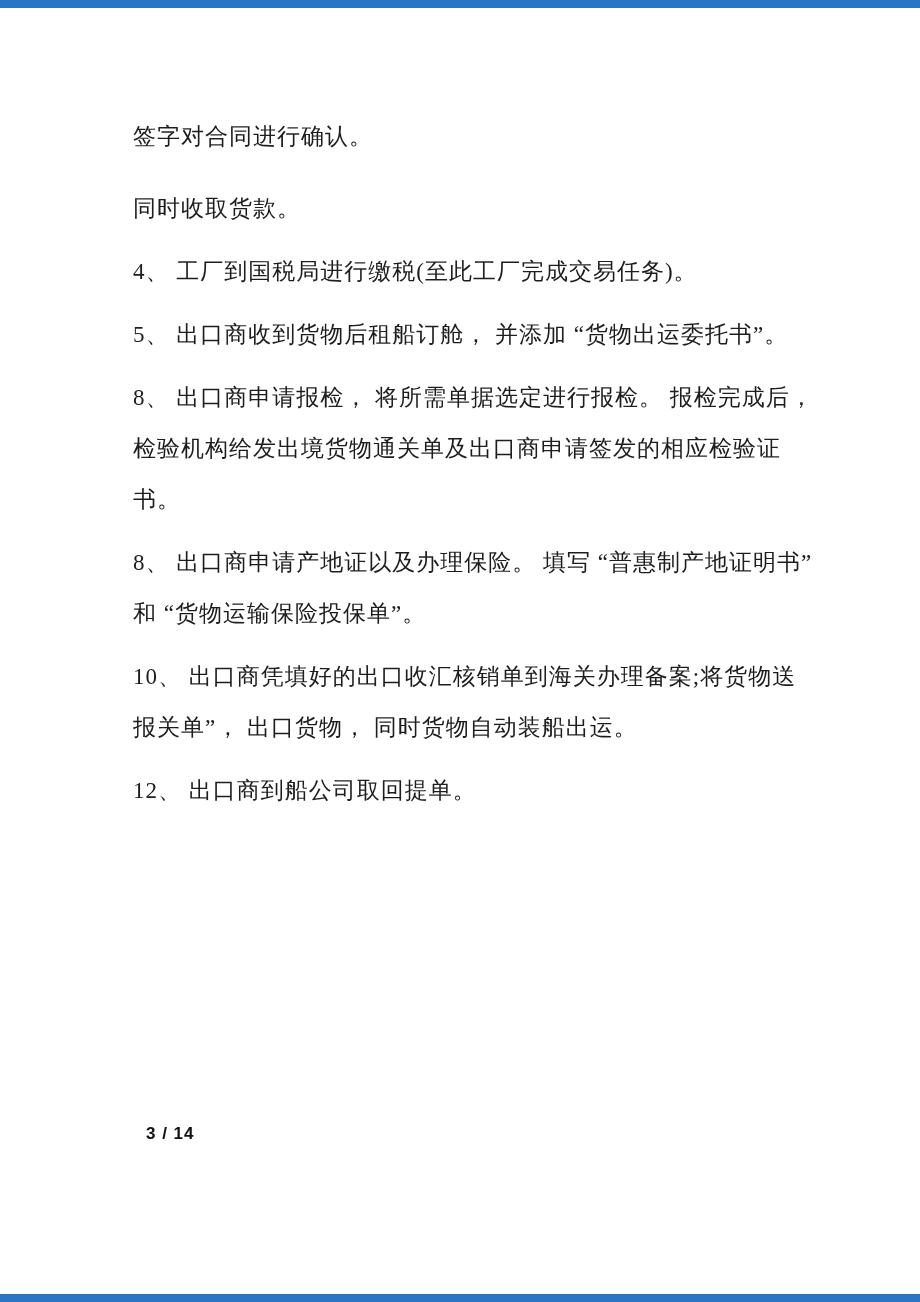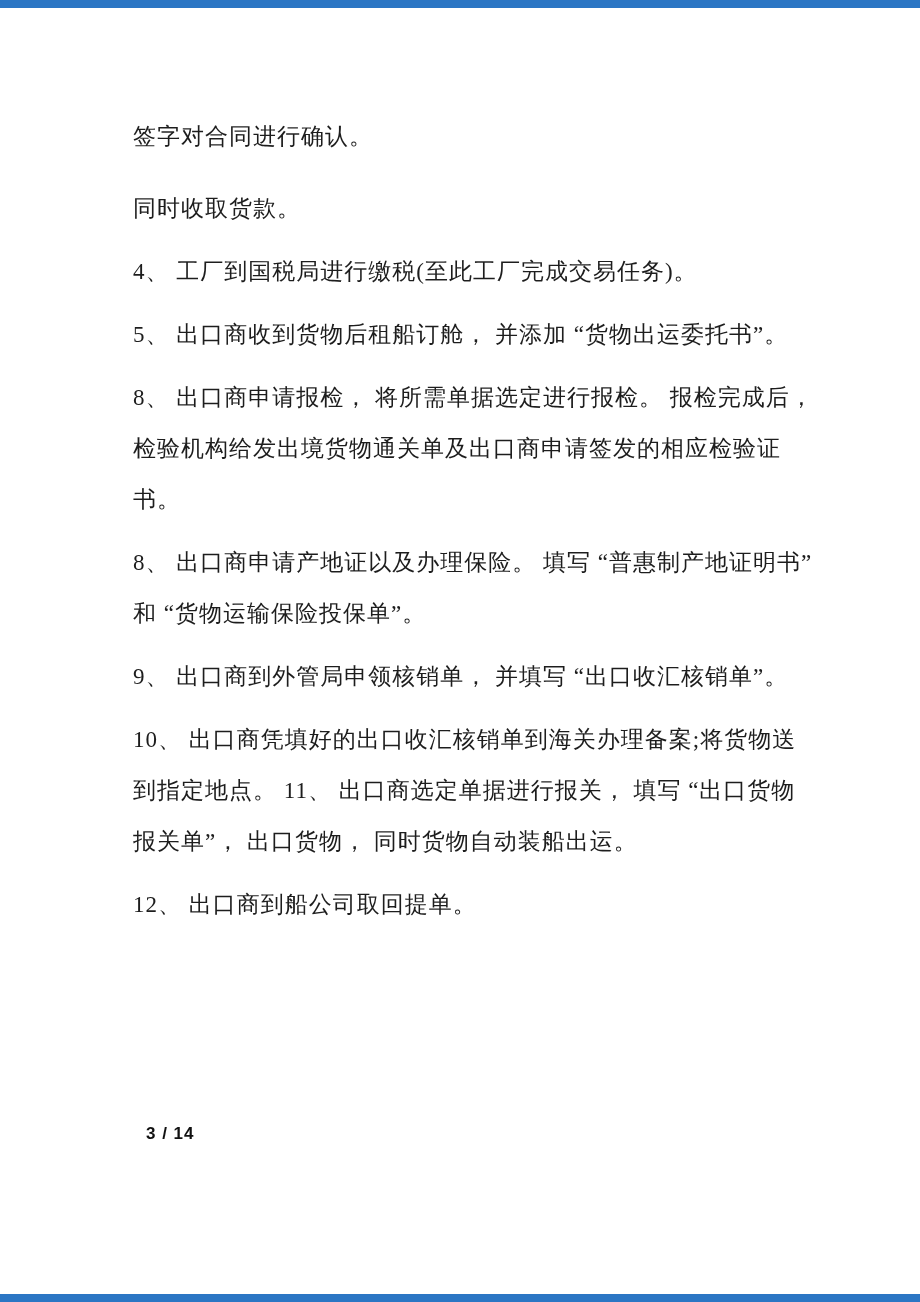--- a/index.html
+++ b/index.html
@@ -83,27 +83,23 @@
     <span class="line">8、 出口商申请报检， 将所需单据选定进行报检。 报检完成后，</span>
     <span class="line">检验机构给发出境货物通关单及出口商申请签发的相应检验证</span>
     <span class="line">书。</span>
   </p>
 
   <p class="para">
     <span class="line">8、 出口商申请产地证以及办理保险。 填写 “普惠制产地证明书”</span>
     <span class="line">和 “货物运输保险投保单”。</span>
   </p>
 
-  <p class="para">
-    <span class="line">9、 出口商到外管局申领核销单， 并填写 “出口收汇核销单”。</span>
-  </p>
 
   <p class="para">
     <span class="line">10、 出口商凭填好的出口收汇核销单到海关办理备案;将货物送</span>
-    <span class="line">到指定地点。 11、 出口商选定单据进行报关， 填写 “出口货物</span>
     <span class="line">报关单”， 出口货物， 同时货物自动装船出运。</span>
   </p>
 
   <p class="para">
     <span class="line">12、 出口商到船公司取回提单。</span>
   </p>
 
 </div>
 
 <div class="page-number">3 / 14</div>

